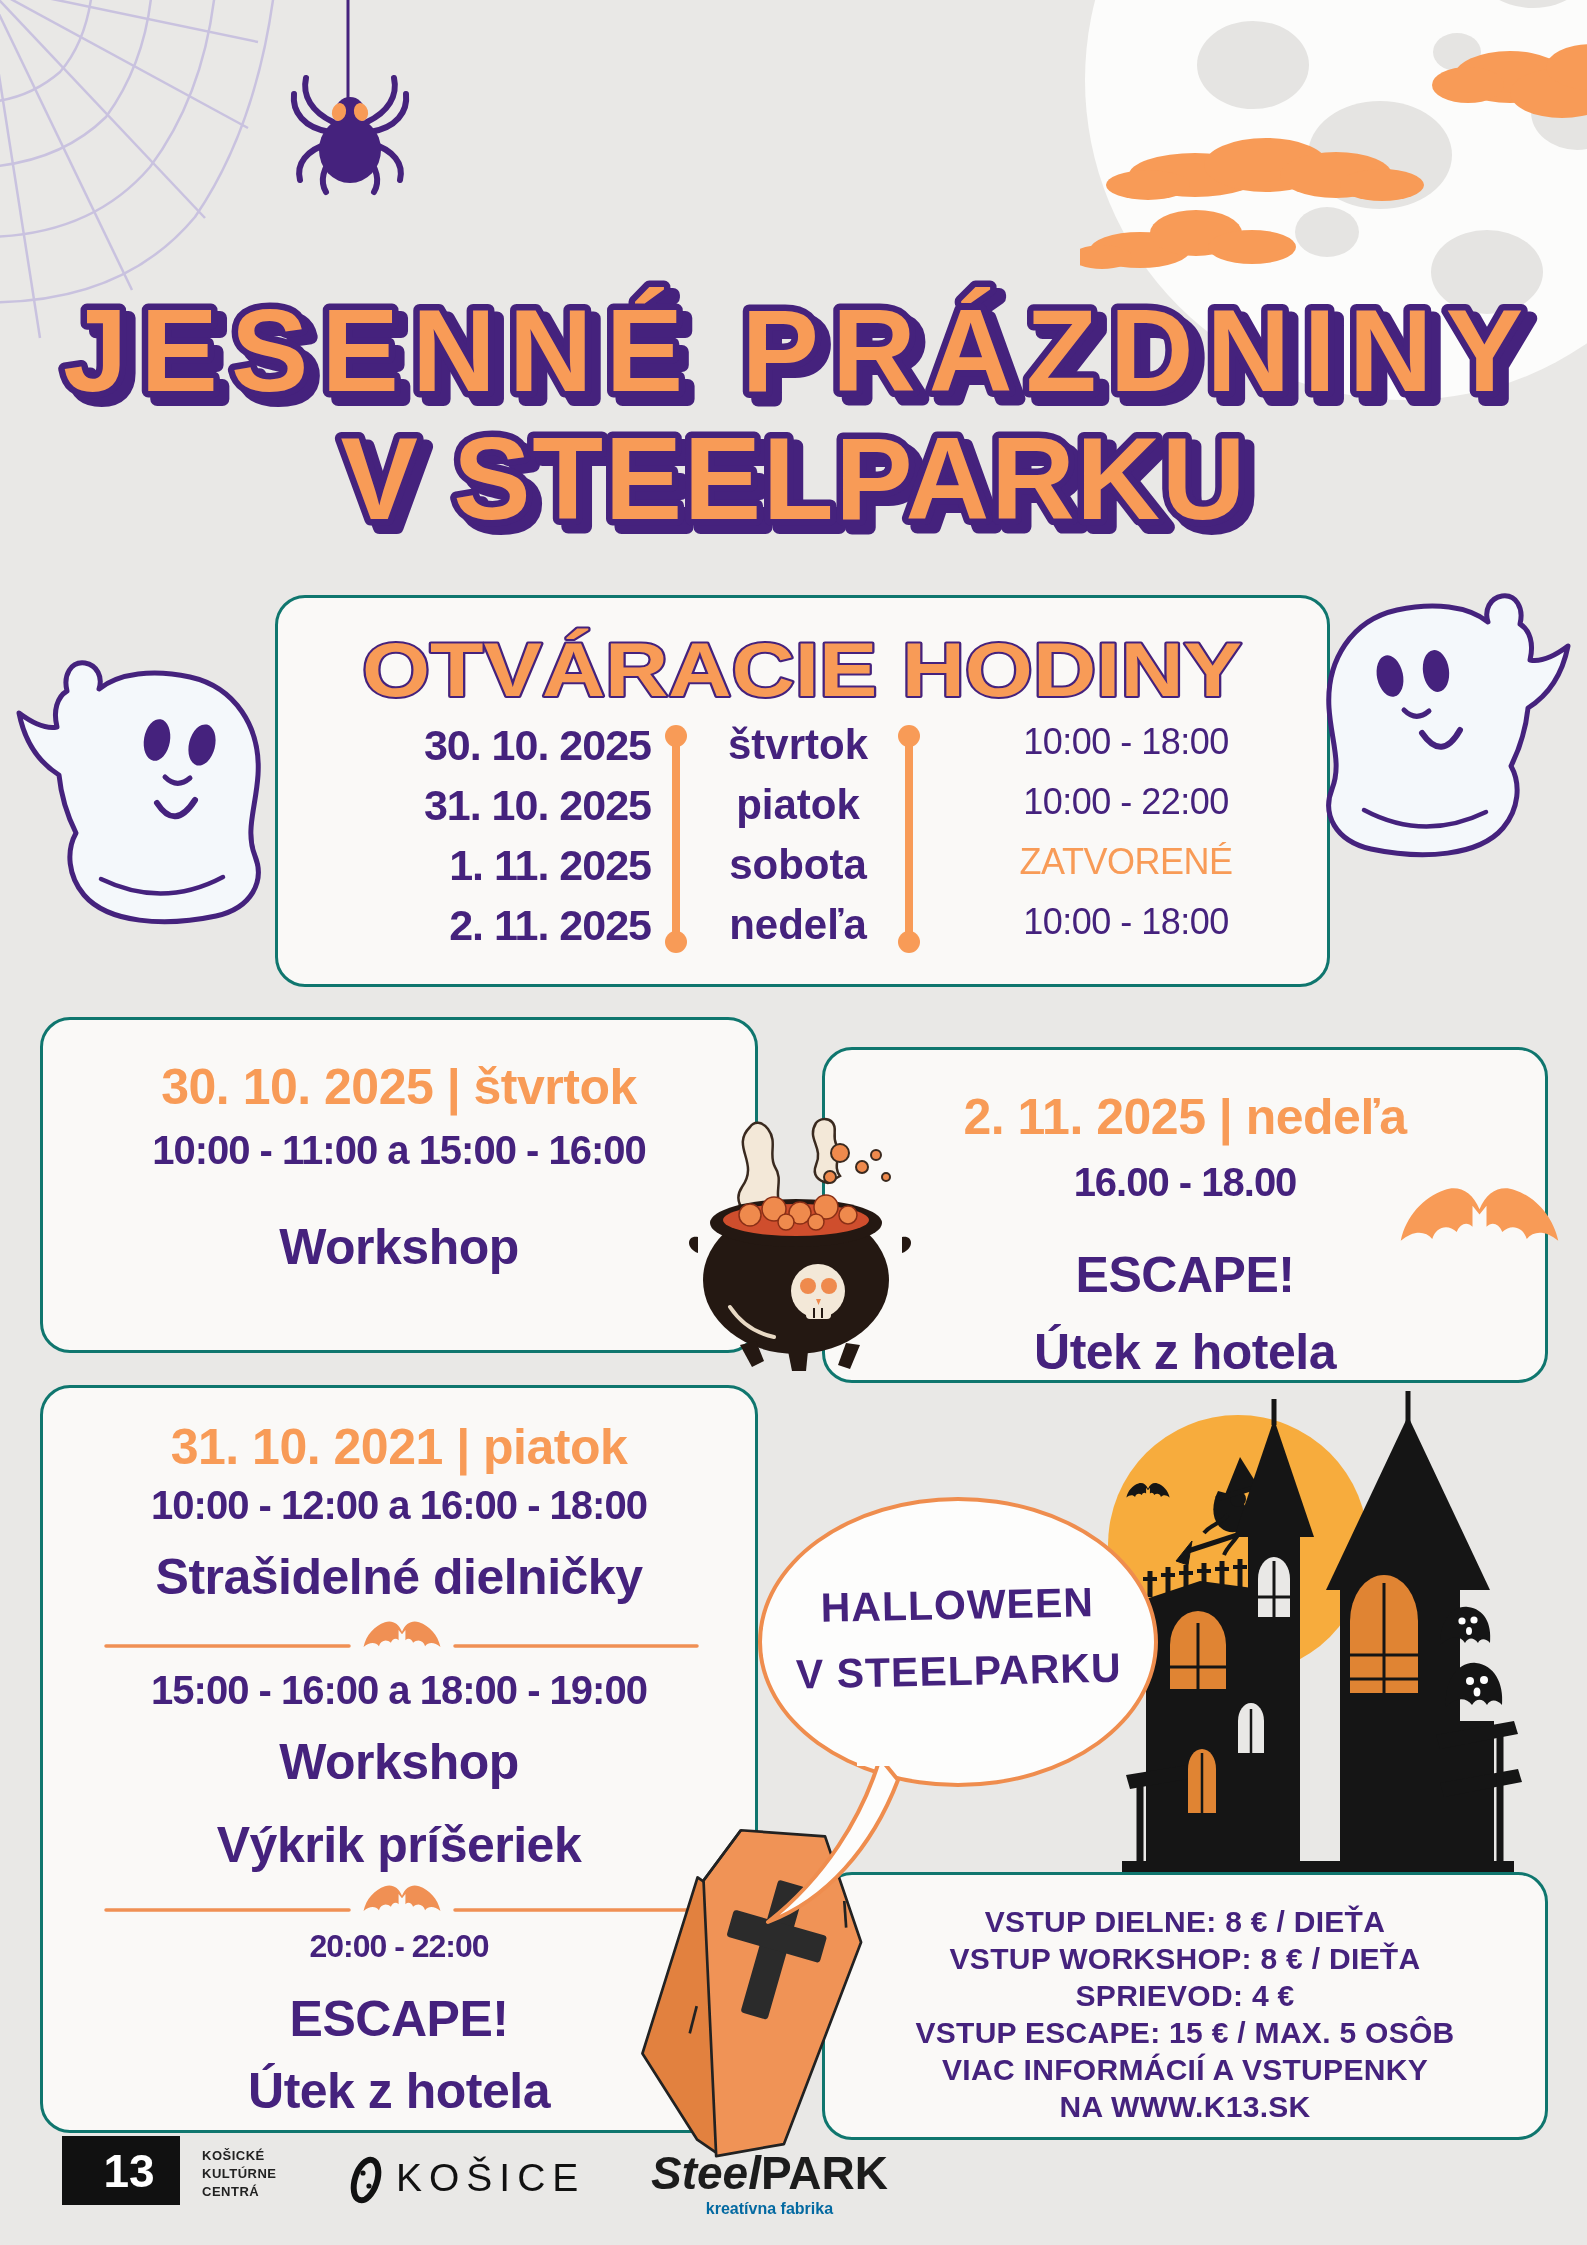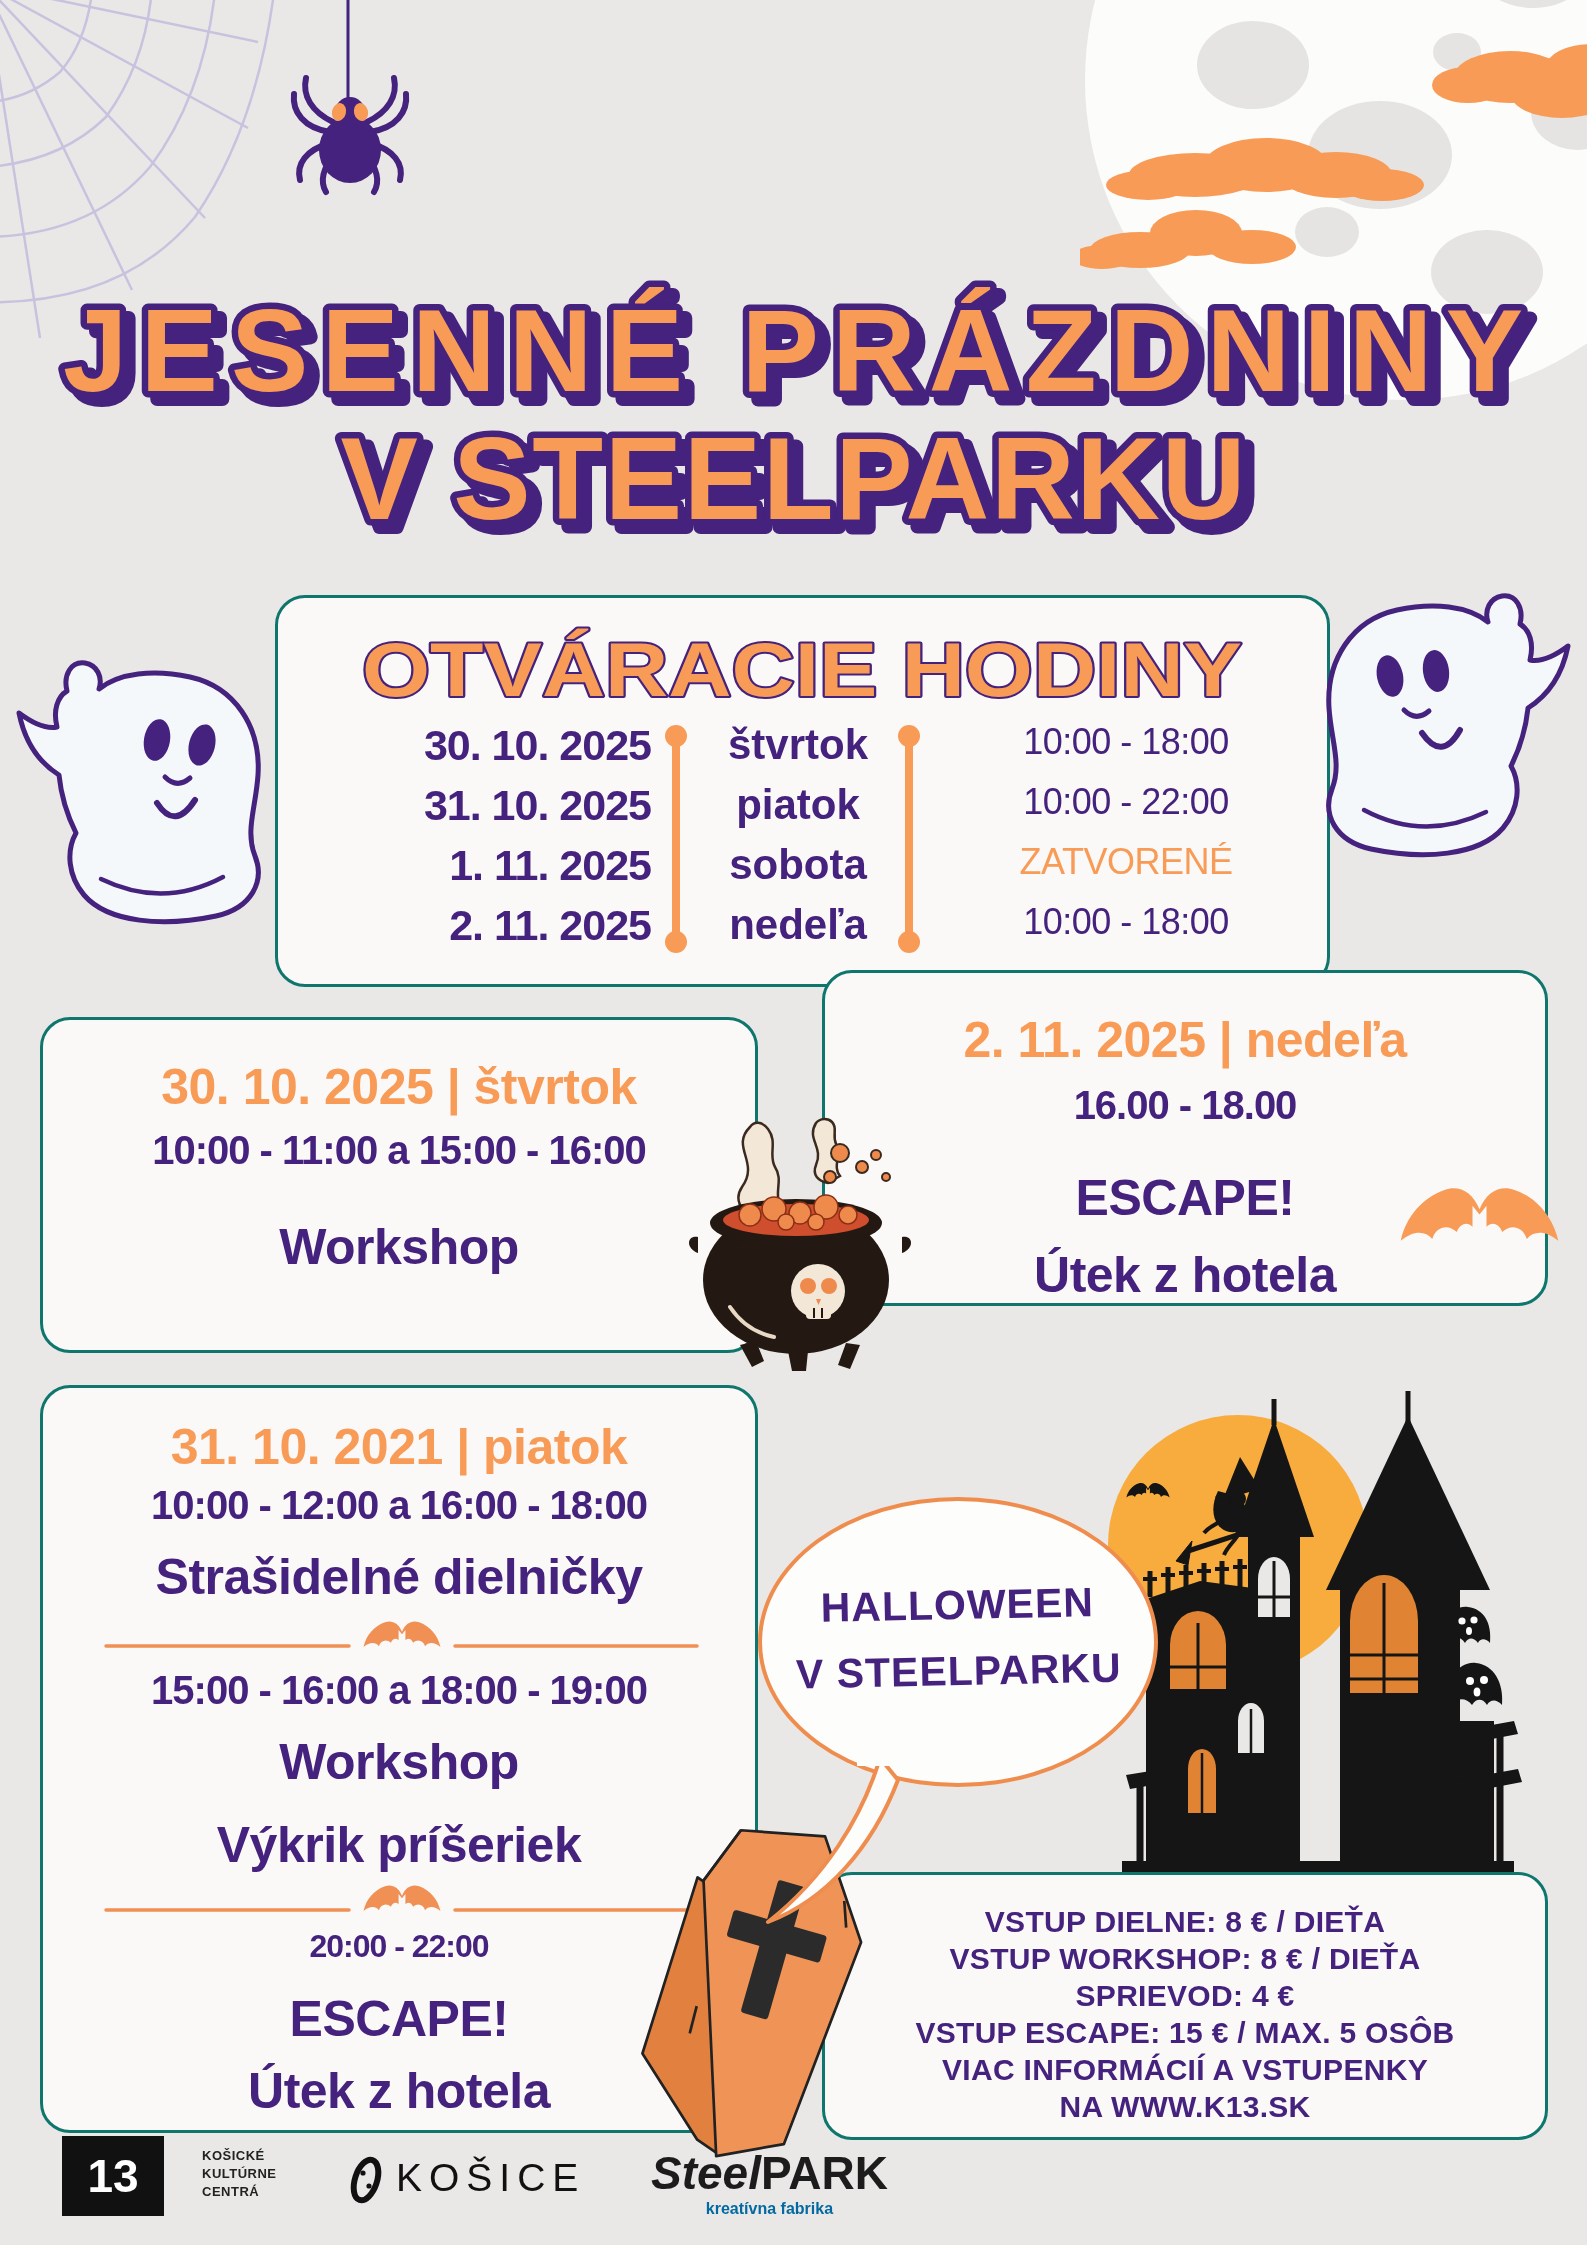--- a/index.html
+++ b/index.html
@@ -35,22 +35,22 @@
     position:absolute;left:758px;top:1497px;width:400px;height:290px;
     background:#fdfdfc;border:4px solid #ef8d4e;border-radius:50%;
     box-sizing:border-box;z-index:7;
   }
   .bubble-text{
     position:absolute;left:0;right:0;top:72px;text-align:center;
     color:#45227d;font-weight:bold;font-size:41px;line-height:1.6;
     letter-spacing:1px;transform:rotate(-1.2deg);
   }
   
-  .k13-box{position:absolute;left:62px;top:2136px;width:102px;height:80px;background:#111;
-    display:flex;align-items:center;justify-content:center;color:#fff;font-weight:bold;font-size:46px;}
+  .k13-box{position:absolute;left:62px;top:2136px;width:102px;height:69px;background:#111;
+    display:flex;align-items:center;justify-content:center;color:#fff;font-weight:bold;font-size:46px;padding-left:16px;}
   .k13-caption{position:absolute;left:180px;top:2147px;font-size:13px;font-weight:bold;color:#222;
     line-height:1.4;letter-spacing:0.5px;margin-left:22px;}
   .kosice-label{position:absolute;left:396px;top:2156px;font-size:39px;color:#111;letter-spacing:7px;}
   .steelpark{position:absolute;left:628px;top:2146px;color:#1c1c1c;margin-left:23px;}
   .steelpark .word{font-size:46px;font-weight:900;letter-spacing:0px;}
   .steelpark .sub{display:block;text-align:center;font-size:16px;font-weight:bold;margin-top:0px;color:#0369a1;}
   svg text{font-family:"Liberation Sans", sans-serif;}
 </style>
 </head>
 <body>
@@ -188,21 +188,21 @@
   <path d="M160 142 Q172 154 185 143" stroke="#45227d" stroke-width="5" fill="none" stroke-linecap="round"></path>
   <path d="M152 168 Q170 196 190 165" stroke="#45227d" stroke-width="6" fill="none" stroke-linecap="round"></path>
 </svg>
 
 <div class="card" style="left:40px;top:1017px;width:718px;height:336px;z-index:3">
   <div class="ev-line ev-header" style="top:38px;">30. 10. 2025 | štvrtok</div>
   <div class="ev-line ev-time" style="top:108px;">10:00 - 11:00 a 15:00 - 16:00</div>
   <div class="ev-line ev-title" style="top:198px;">Workshop</div>
 </div>
 
-<div class="card" style="left:822px;top:970px;width:726px;height:336px;z-index:3">
+<div class="card" style="left:822px;top:1047px;width:726px;height:336px;z-index:3">
   <div class="ev-line ev-header" style="top:38px;">2. 11. 2025 | nedeľa</div>
   <div class="ev-line ev-time" style="top:110px;">16.00 - 18.00</div>
   <div class="ev-line ev-title" style="top:196px;">ESCAPE!</div>
   <div class="ev-line ev-title" style="top:273px;">Útek z hotela</div>
 </div>
 
 <svg class="abs" style="left:1392px;top:1178px;z-index:4" width="175" height="115" viewBox="0 0 100 62">
   <use href="#bat" fill="#f89b57"></use>
 </svg>
 

